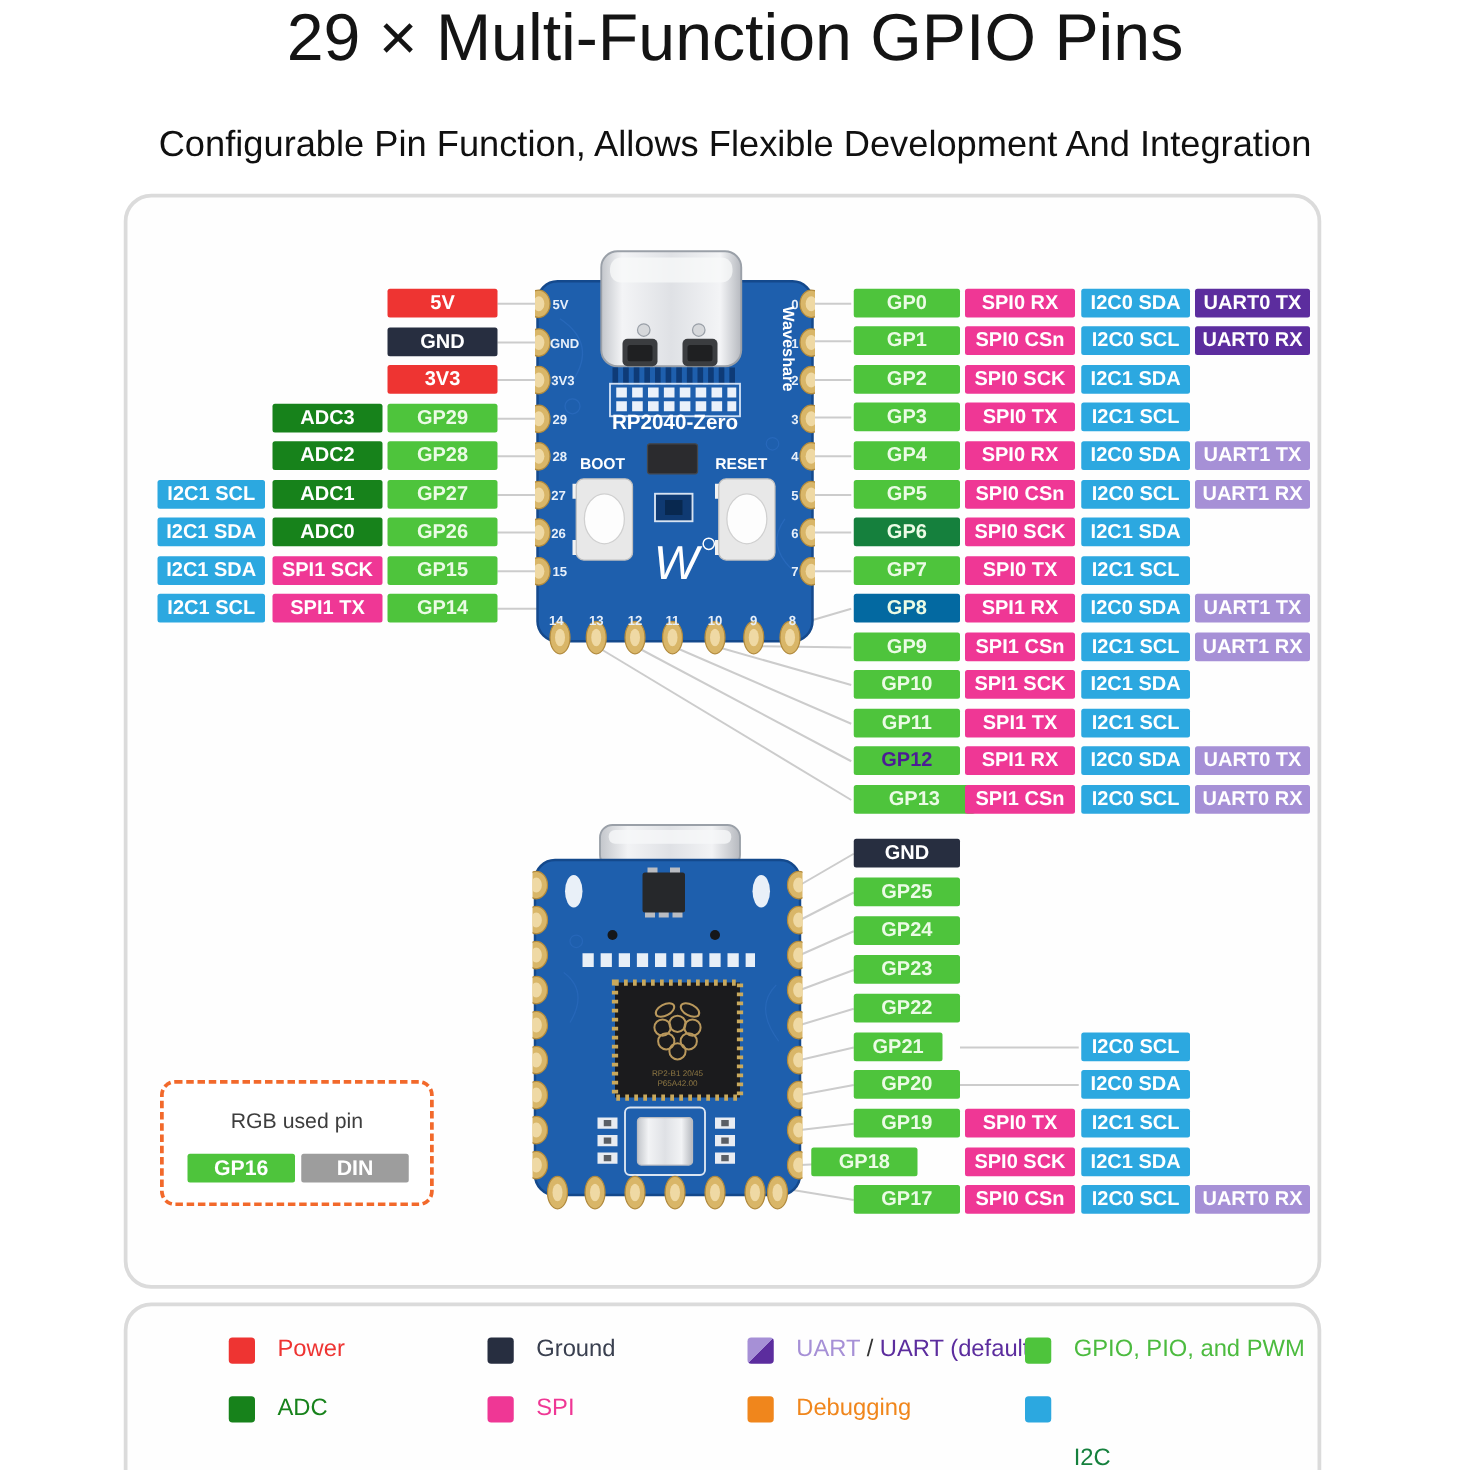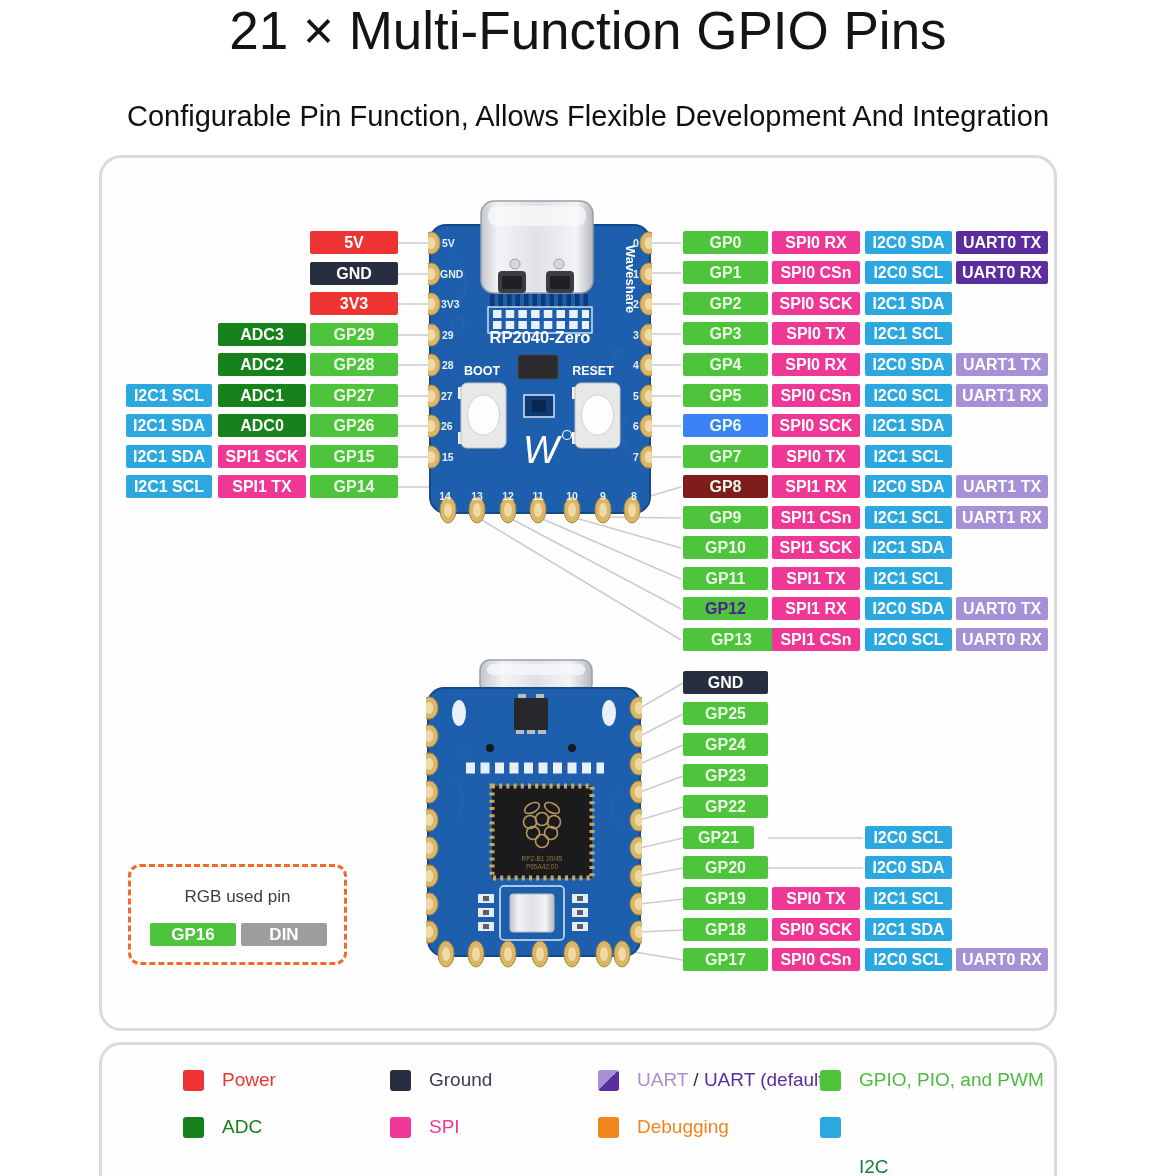--- a/index.html
+++ b/index.html
@@ -17,21 +17,21 @@
   #rgb-box{position:absolute;left:128px;top:864px;width:219px;height:101px;border:3px dashed #F2692B;border-radius:12px;z-index:3;background:#fff}
   #rgb-label{position:absolute;top:20px;width:100%;text-align:center;font-size:17px;color:#3d3d3d}
   .rgb-pin{position:absolute;top:56px;height:23px;line-height:23px;text-align:center;font-size:17px;font-weight:bold;color:#fff;border-radius:2px}
   .legend-square{position:absolute;width:21px;height:21px;border-radius:3px;z-index:4}
   .legend-label{position:absolute;font-size:19px;line-height:22px;white-space:nowrap;z-index:4}
   svg text{font-family:"Liberation Sans",sans-serif}
 </style>
 </head>
 <body>
 
-<h1 id="page-title">21 × Multi-Function GPIO Pins</h1>
+<h1 id="page-title">29 × Multi-Function GPIO Pins</h1>
 <div id="page-subtitle">Configurable Pin Function, Allows Flexible Development And Integration</div>
 
 <div id="main-card" class="card"></div>
 <div id="legend-card" class="card"></div>
 
 <svg id="leader-svg" width="1176" height="1176">
     <line x1="398" y1="243" x2="452" y2="243" stroke="#cccccc" stroke-width="1.6"></line>
     <line x1="398" y1="274" x2="452" y2="274" stroke="#cccccc" stroke-width="1.6"></line>
     <line x1="398" y1="304" x2="452" y2="304" stroke="#cccccc" stroke-width="1.6"></line>
     <line x1="398" y1="335" x2="452" y2="335" stroke="#cccccc" stroke-width="1.6"></line>
@@ -346,27 +346,27 @@
     <div class="pbox" style="left: 772px; top: 322px; width: 88px; background: rgb(239, 55, 149); color: rgb(255, 255, 255);">SPI0 TX</div>
     <div class="pbox" style="left: 865px; top: 322px; width: 87px; background: rgb(44, 168, 224); color: rgb(255, 255, 255);">I2C1 SCL</div>
     <div class="pbox" style="left: 683px; top: 353px; width: 85px; background: rgb(78, 196, 60); color: rgb(235, 251, 229);">GP4</div>
     <div class="pbox" style="left: 772px; top: 353px; width: 88px; background: rgb(239, 55, 149); color: rgb(255, 255, 255);">SPI0 RX</div>
     <div class="pbox" style="left: 865px; top: 353px; width: 87px; background: rgb(44, 168, 224); color: rgb(255, 255, 255);">I2C0 SDA</div>
     <div class="pbox" style="left: 956px; top: 353px; width: 92px; background: rgb(166, 144, 214); color: rgb(255, 255, 255);">UART1 TX</div>
     <div class="pbox" style="left: 683px; top: 384px; width: 85px; background: rgb(78, 196, 60); color: rgb(235, 251, 229);">GP5</div>
     <div class="pbox" style="left: 772px; top: 384px; width: 88px; background: rgb(239, 55, 149); color: rgb(255, 255, 255);">SPI0 CSn</div>
     <div class="pbox" style="left: 865px; top: 384px; width: 87px; background: rgb(44, 168, 224); color: rgb(255, 255, 255);">I2C0 SCL</div>
     <div class="pbox" style="left: 956px; top: 384px; width: 92px; background: rgb(166, 144, 214); color: rgb(255, 255, 255);">UART1 RX</div>
-    <div class="pbox" style="left: 683px; top: 414px; width: 85px; background: #3b82f6; color: rgb(235, 251, 229);">GP6</div>
+    <div class="pbox" style="left: 683px; top: 414px; width: 85px; background: #15803d; color: rgb(235, 251, 229);">GP6</div>
     <div class="pbox" style="left: 772px; top: 414px; width: 88px; background: rgb(239, 55, 149); color: rgb(255, 255, 255);">SPI0 SCK</div>
     <div class="pbox" style="left: 865px; top: 414px; width: 87px; background: rgb(44, 168, 224); color: rgb(255, 255, 255);">I2C1 SDA</div>
     <div class="pbox" style="left: 683px; top: 445px; width: 85px; background: rgb(78, 196, 60); color: rgb(235, 251, 229);">GP7</div>
     <div class="pbox" style="left: 772px; top: 445px; width: 88px; background: rgb(239, 55, 149); color: rgb(255, 255, 255);">SPI0 TX</div>
     <div class="pbox" style="left: 865px; top: 445px; width: 87px; background: rgb(44, 168, 224); color: rgb(255, 255, 255);">I2C1 SCL</div>
-    <div class="pbox" style="left: 683px; top: 475px; width: 85px; background: #7f1d1d; color: rgb(235, 251, 229);">GP8</div>
+    <div class="pbox" style="left: 683px; top: 475px; width: 85px; background: #0369a1; color: rgb(235, 251, 229);">GP8</div>
     <div class="pbox" style="left: 772px; top: 475px; width: 88px; background: rgb(239, 55, 149); color: rgb(255, 255, 255);">SPI1 RX</div>
     <div class="pbox" style="left: 865px; top: 475px; width: 87px; background: rgb(44, 168, 224); color: rgb(255, 255, 255);">I2C0 SDA</div>
     <div class="pbox" style="left: 956px; top: 475px; width: 92px; background: rgb(166, 144, 214); color: rgb(255, 255, 255);">UART1 TX</div>
     <div class="pbox" style="left: 683px; top: 506px; width: 85px; background: rgb(78, 196, 60); color: rgb(235, 251, 229);">GP9</div>
     <div class="pbox" style="left: 772px; top: 506px; width: 88px; background: rgb(239, 55, 149); color: rgb(255, 255, 255);">SPI1 CSn</div>
     <div class="pbox" style="left: 865px; top: 506px; width: 87px; background: rgb(44, 168, 224); color: rgb(255, 255, 255);">I2C1 SCL</div>
     <div class="pbox" style="left: 956px; top: 506px; width: 92px; background: rgb(166, 144, 214); color: rgb(255, 255, 255);">UART1 RX</div>
     <div class="pbox" style="left: 683px; top: 536px; width: 85px; background: rgb(78, 196, 60); color: rgb(235, 251, 229);">GP10</div>
     <div class="pbox" style="left: 772px; top: 536px; width: 88px; background: rgb(239, 55, 149); color: rgb(255, 255, 255);">SPI1 SCK</div>
     <div class="pbox" style="left: 865px; top: 536px; width: 87px; background: rgb(44, 168, 224); color: rgb(255, 255, 255);">I2C1 SDA</div>
@@ -386,21 +386,21 @@
     <div class="pbox" style="left: 683px; top: 733px; width: 85px; background: rgb(78, 196, 60); color: rgb(235, 251, 229);">GP24</div>
     <div class="pbox" style="left: 683px; top: 764px; width: 85px; background: rgb(78, 196, 60); color: rgb(235, 251, 229);">GP23</div>
     <div class="pbox" style="left: 683px; top: 795px; width: 85px; background: rgb(78, 196, 60); color: rgb(235, 251, 229);">GP22</div>
     <div class="pbox" style="left: 683px; top: 826px; width: 71px; background: rgb(78, 196, 60); color: rgb(235, 251, 229);">GP21</div>
     <div class="pbox" style="left: 865px; top: 826px; width: 87px; background: rgb(44, 168, 224); color: rgb(255, 255, 255);">I2C0 SCL</div>
     <div class="pbox" style="left: 683px; top: 856px; width: 85px; background: rgb(78, 196, 60); color: rgb(235, 251, 229);">GP20</div>
     <div class="pbox" style="left: 865px; top: 856px; width: 87px; background: rgb(44, 168, 224); color: rgb(255, 255, 255);">I2C0 SDA</div>
     <div class="pbox" style="left: 683px; top: 887px; width: 85px; background: rgb(78, 196, 60); color: rgb(235, 251, 229);">GP19</div>
     <div class="pbox" style="left: 772px; top: 887px; width: 88px; background: rgb(239, 55, 149); color: rgb(255, 255, 255);">SPI0 TX</div>
     <div class="pbox" style="left: 865px; top: 887px; width: 87px; background: rgb(44, 168, 224); color: rgb(255, 255, 255);">I2C1 SCL</div>
-    <div class="pbox" style="left: 683px; top: 918px; width: 85px; background: rgb(78, 196, 60); color: rgb(235, 251, 229);">GP18</div>
+    <div class="pbox" style="left: 649px; top: 918px; width: 85px; background: rgb(78, 196, 60); color: rgb(235, 251, 229);">GP18</div>
     <div class="pbox" style="left: 772px; top: 918px; width: 88px; background: rgb(239, 55, 149); color: rgb(255, 255, 255);">SPI0 SCK</div>
     <div class="pbox" style="left: 865px; top: 918px; width: 87px; background: rgb(44, 168, 224); color: rgb(255, 255, 255);">I2C1 SDA</div>
     <div class="pbox" style="left: 683px; top: 948px; width: 85px; background: rgb(78, 196, 60); color: rgb(235, 251, 229);">GP17</div>
     <div class="pbox" style="left: 772px; top: 948px; width: 88px; background: rgb(239, 55, 149); color: rgb(255, 255, 255);">SPI0 CSn</div>
     <div class="pbox" style="left: 865px; top: 948px; width: 87px; background: rgb(44, 168, 224); color: rgb(255, 255, 255);">I2C0 SCL</div>
     <div class="pbox" style="left: 956px; top: 948px; width: 92px; background: rgb(166, 144, 214); color: rgb(255, 255, 255);">UART0 RX</div>
   </div>
 
 <div id="rgb-box">
   <div id="rgb-label">RGB used pin</div>

